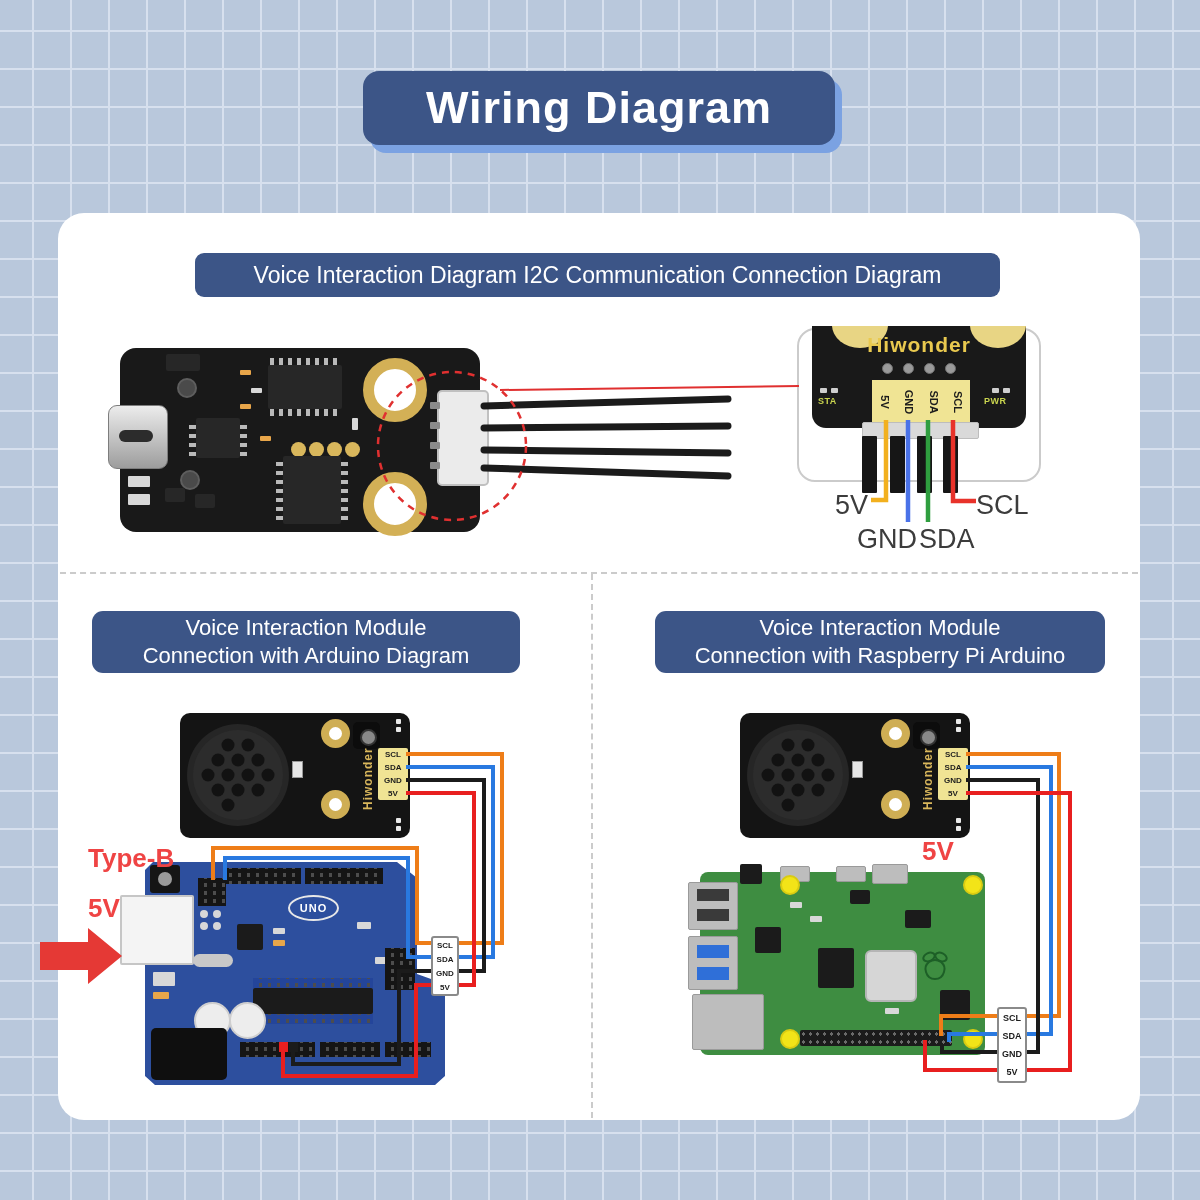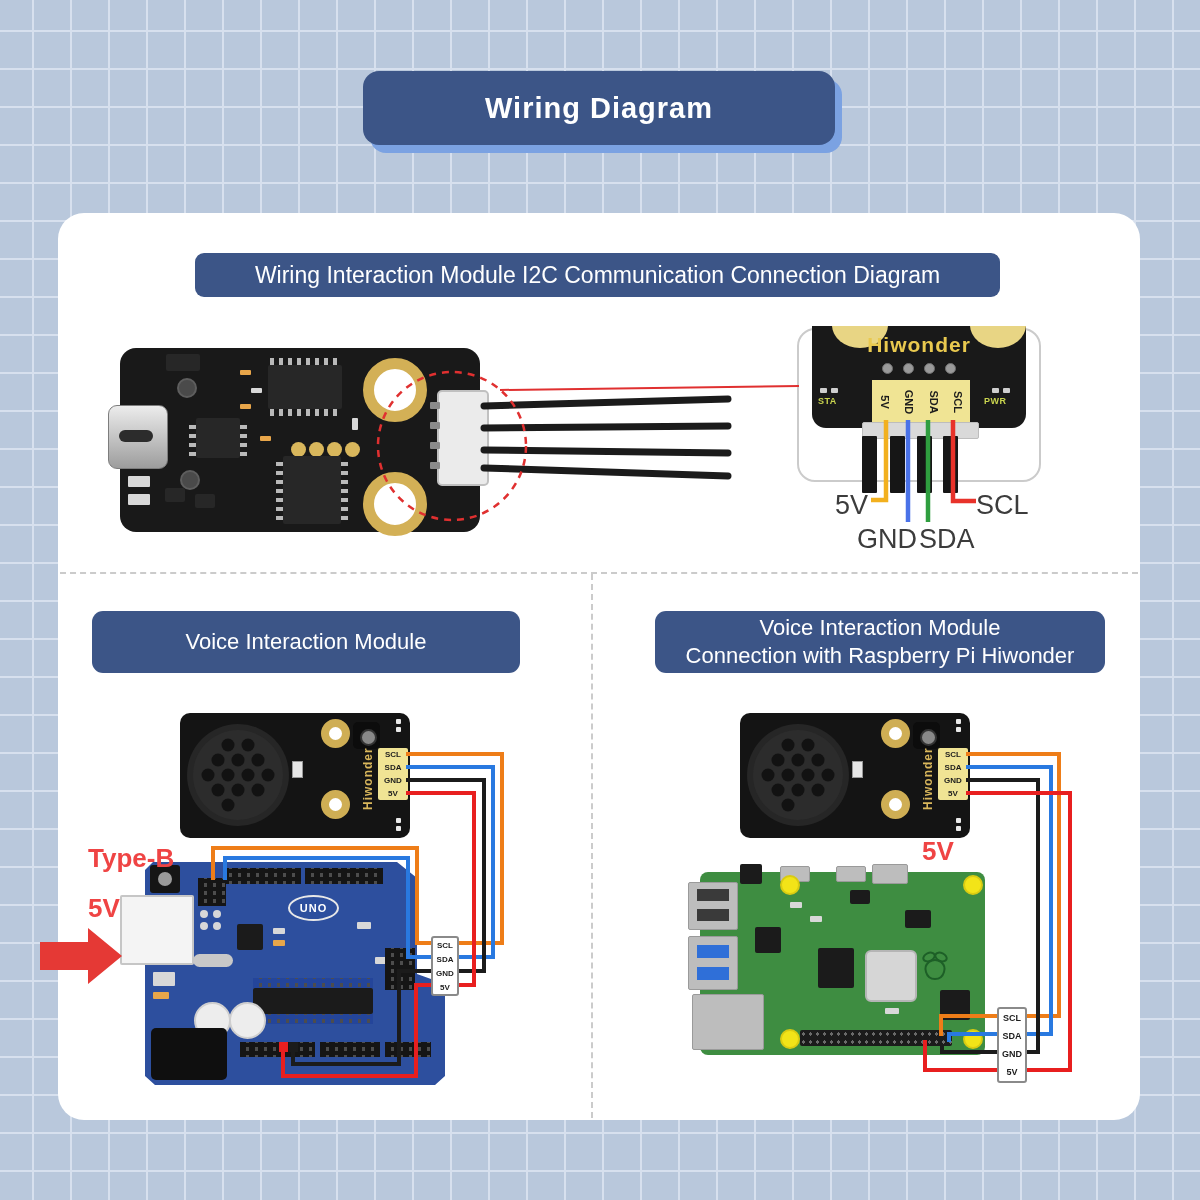--- a/index.html
+++ b/index.html
@@ -3,21 +3,21 @@
 <meta charset="utf-8">
 <style>
   html,body{margin:0;padding:0;background:#b9c8dc;font-family:"Liberation Sans",sans-serif;}
   .canvas{position:relative;width:1200px;height:1200px;overflow:hidden;
     background-color:#b9c8dc;
     background-image:linear-gradient(#d7e0ee 2px,transparent 2px),linear-gradient(90deg,#d7e0ee 2px,transparent 2px);
     background-size:38px 38px;background-position:-6px -8px;}
   .abs{position:absolute;}
   .title-banner{left:363px;top:71px;width:472px;height:74px;background:#3c5587;border-radius:16px;
     box-shadow:7px 8px 0 #7ba2e2;display:flex;align-items:center;justify-content:center;z-index:2;}
-  .title-banner span{color:#fff;font-size:29px;font-weight:bold;letter-spacing:1px;}
+  .title-banner span{color:#fff;font-size:45px;font-weight:bold;letter-spacing:1px;}
   .main-panel{left:58px;top:213px;width:1082px;height:907px;background:#fff;border-radius:26px;z-index:1;}
   .divider-h{left:60px;top:572px;width:1078px;height:0;border-top:2px dashed #cbcbcb;z-index:2;}
   .divider-v{left:591px;top:574px;width:0;height:544px;border-left:2px dashed #cbcbcb;z-index:2;}
   .section-header{background:#3c5587;border-radius:9px;color:#fff;display:flex;flex-direction:column;
     align-items:center;justify-content:center;text-align:center;z-index:3;}
   .hdr-i2c{left:195px;top:253px;width:805px;height:44px;font-size:23px;}
   .hdr-ard{left:92px;top:611px;width:428px;height:62px;font-size:22px;line-height:28px;border-radius:11px;}
   .hdr-rpi{left:655px;top:611px;width:450px;height:62px;font-size:22px;line-height:28px;border-radius:11px;}
   
   .module-pcb{left:120px;top:348px;width:360px;height:184px;background:#191919;border-radius:16px;z-index:2;}
@@ -92,28 +92,29 @@
 
   <div class="abs title-banner">
     <span>Wiring Diagram</span>
   </div>
 
   <div class="abs main-panel"></div>
   <div class="abs divider-h"></div>
   <div class="abs divider-v"></div>
 
   <div class="abs section-header hdr-i2c">
-    <span>Wiring Interaction Module I2C Communication Connection Diagram</span>
+    <span>Voice Interaction Diagram I2C Communication Connection Diagram</span>
   </div>
   <div class="abs section-header hdr-ard">
     <span>Voice Interaction Module</span>
+    <span>Connection with Arduino Diagram</span>
   </div>
   <div class="abs section-header hdr-rpi">
     <span>Voice Interaction Module</span>
-    <span>Connection with Raspberry Pi Hiwonder</span>
+    <span>Connection with Raspberry Pi Arduino</span>
   </div>
 
   <div class="abs module-pcb">
     <div class="usbc">
         <i></i>
       </div>
     <div class="chip" style="left:46px;top:6px;width:34px;height:17px"></div>
     <div class="rivet" style="left:57px;top:30px"></div>
     <div class="rivet" style="left:60px;top:122px"></div>
     <div class="pins-tb" style="left:150px;top:10px;width:70px"></div>

